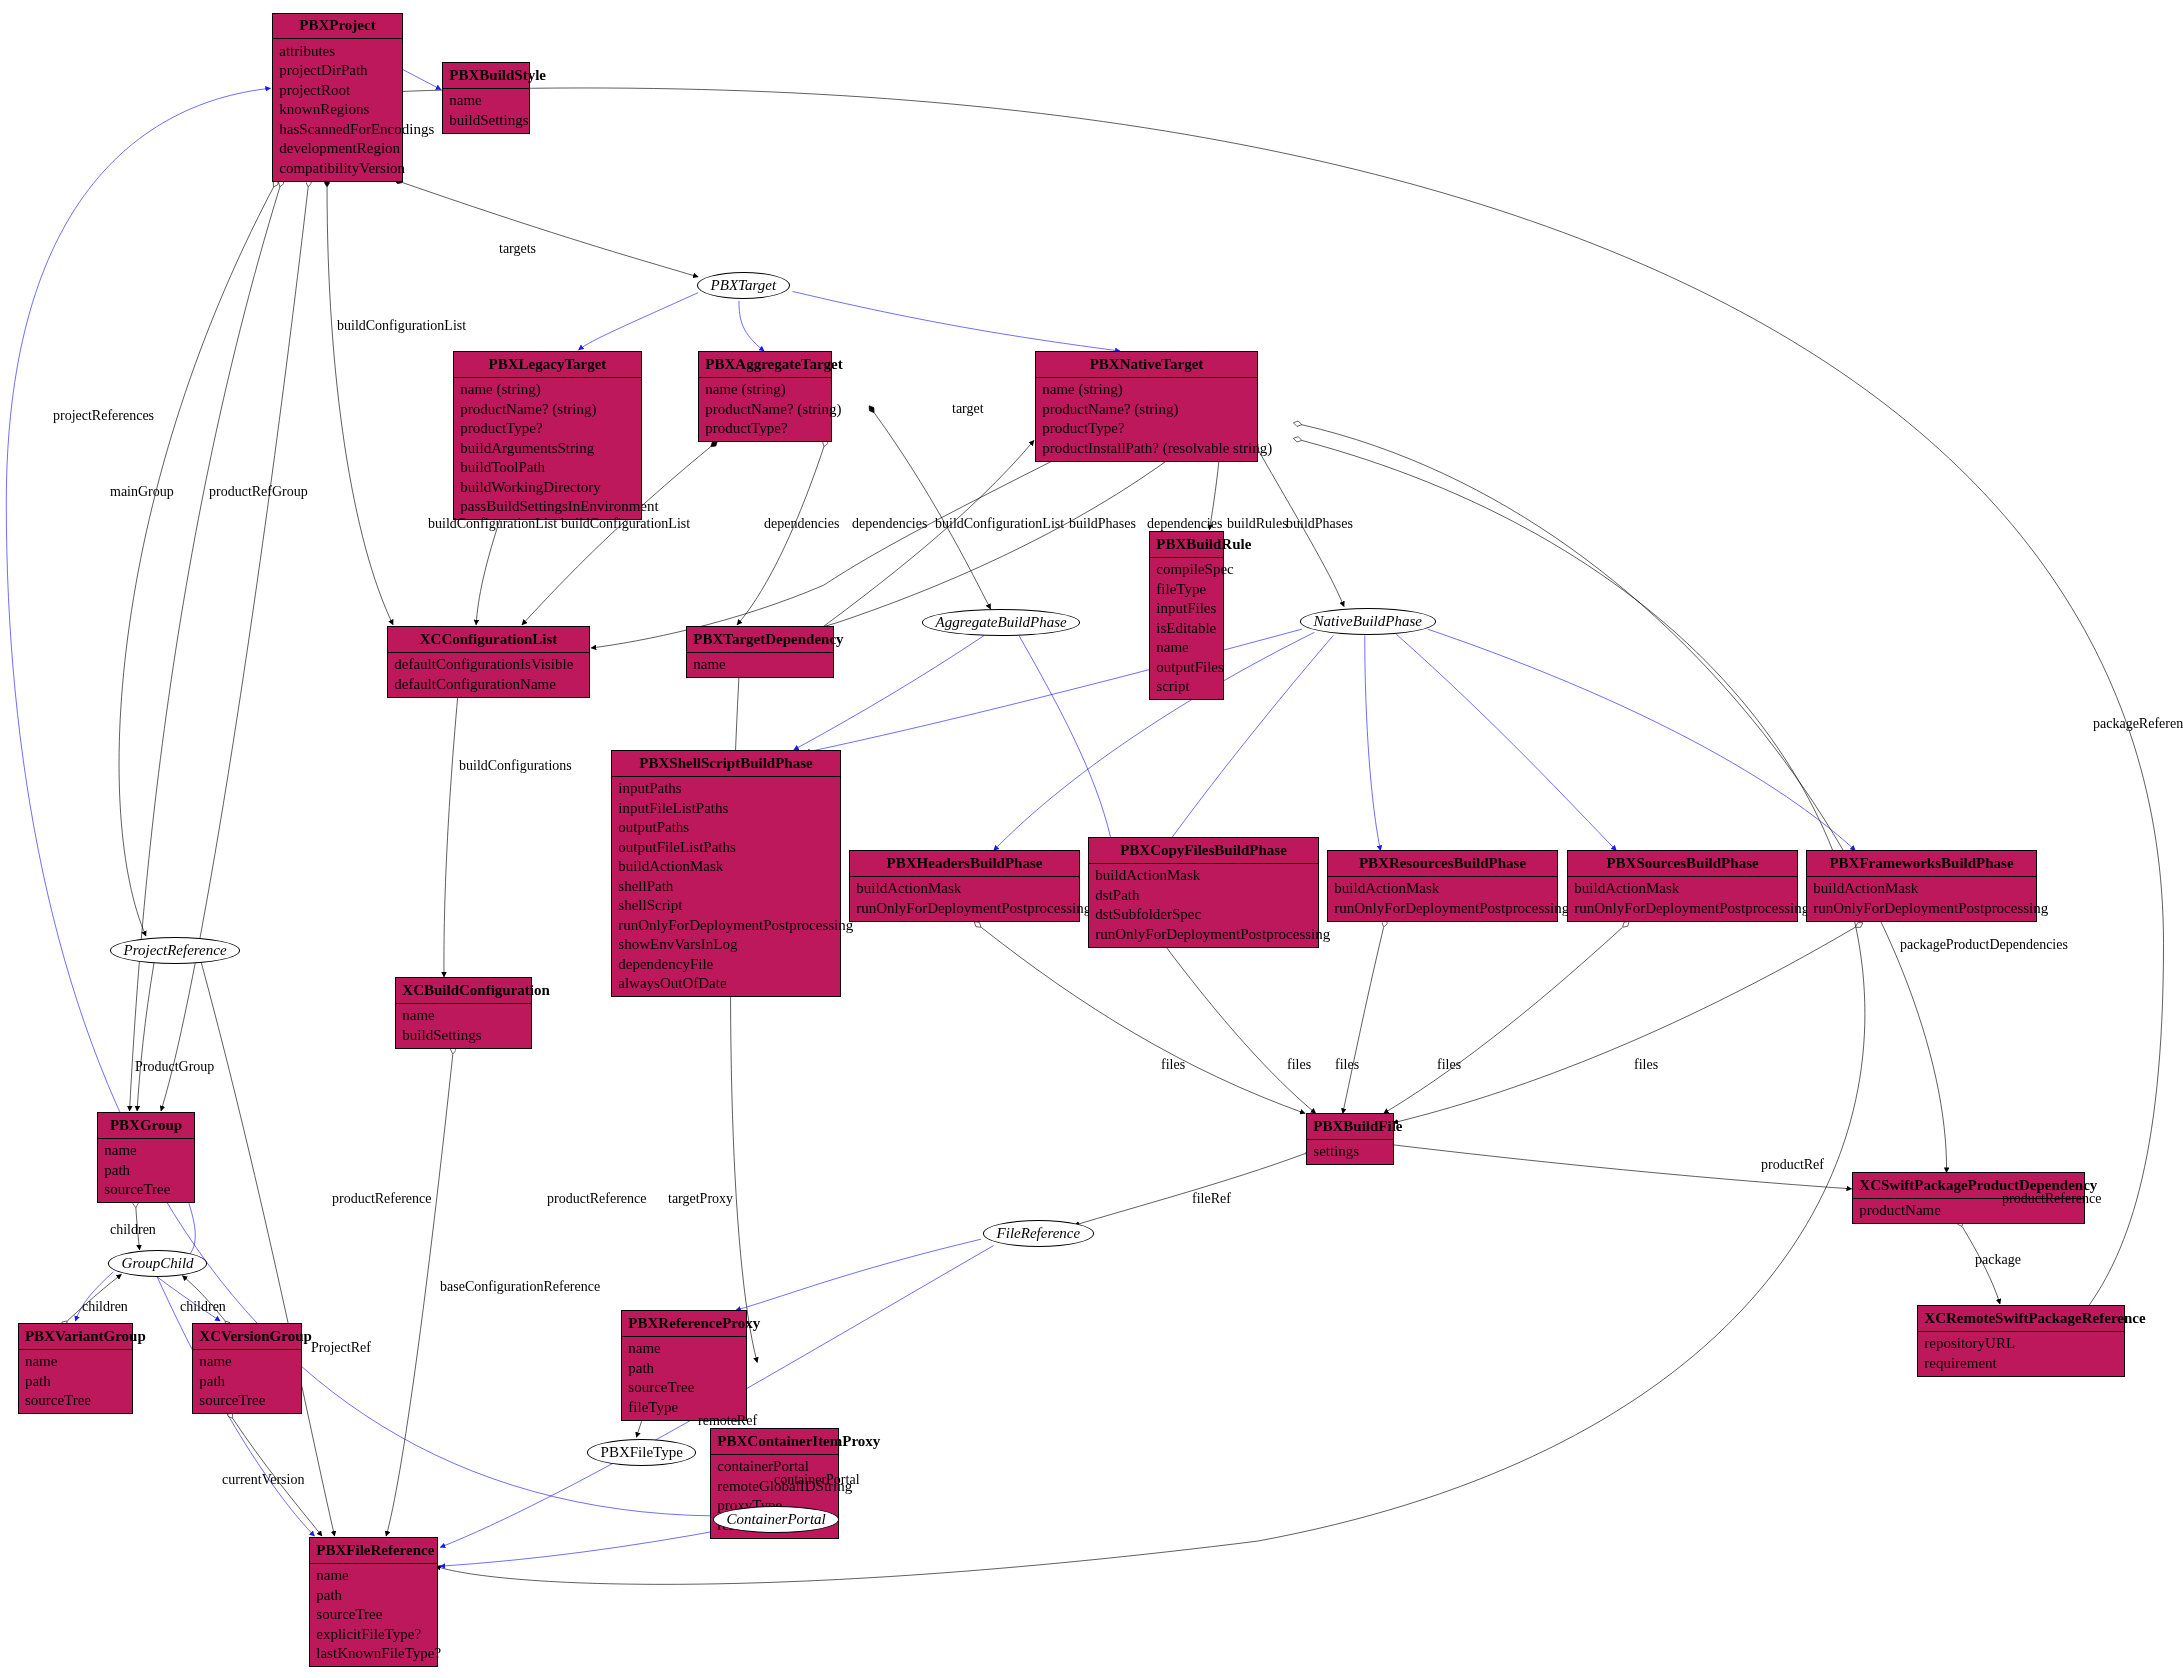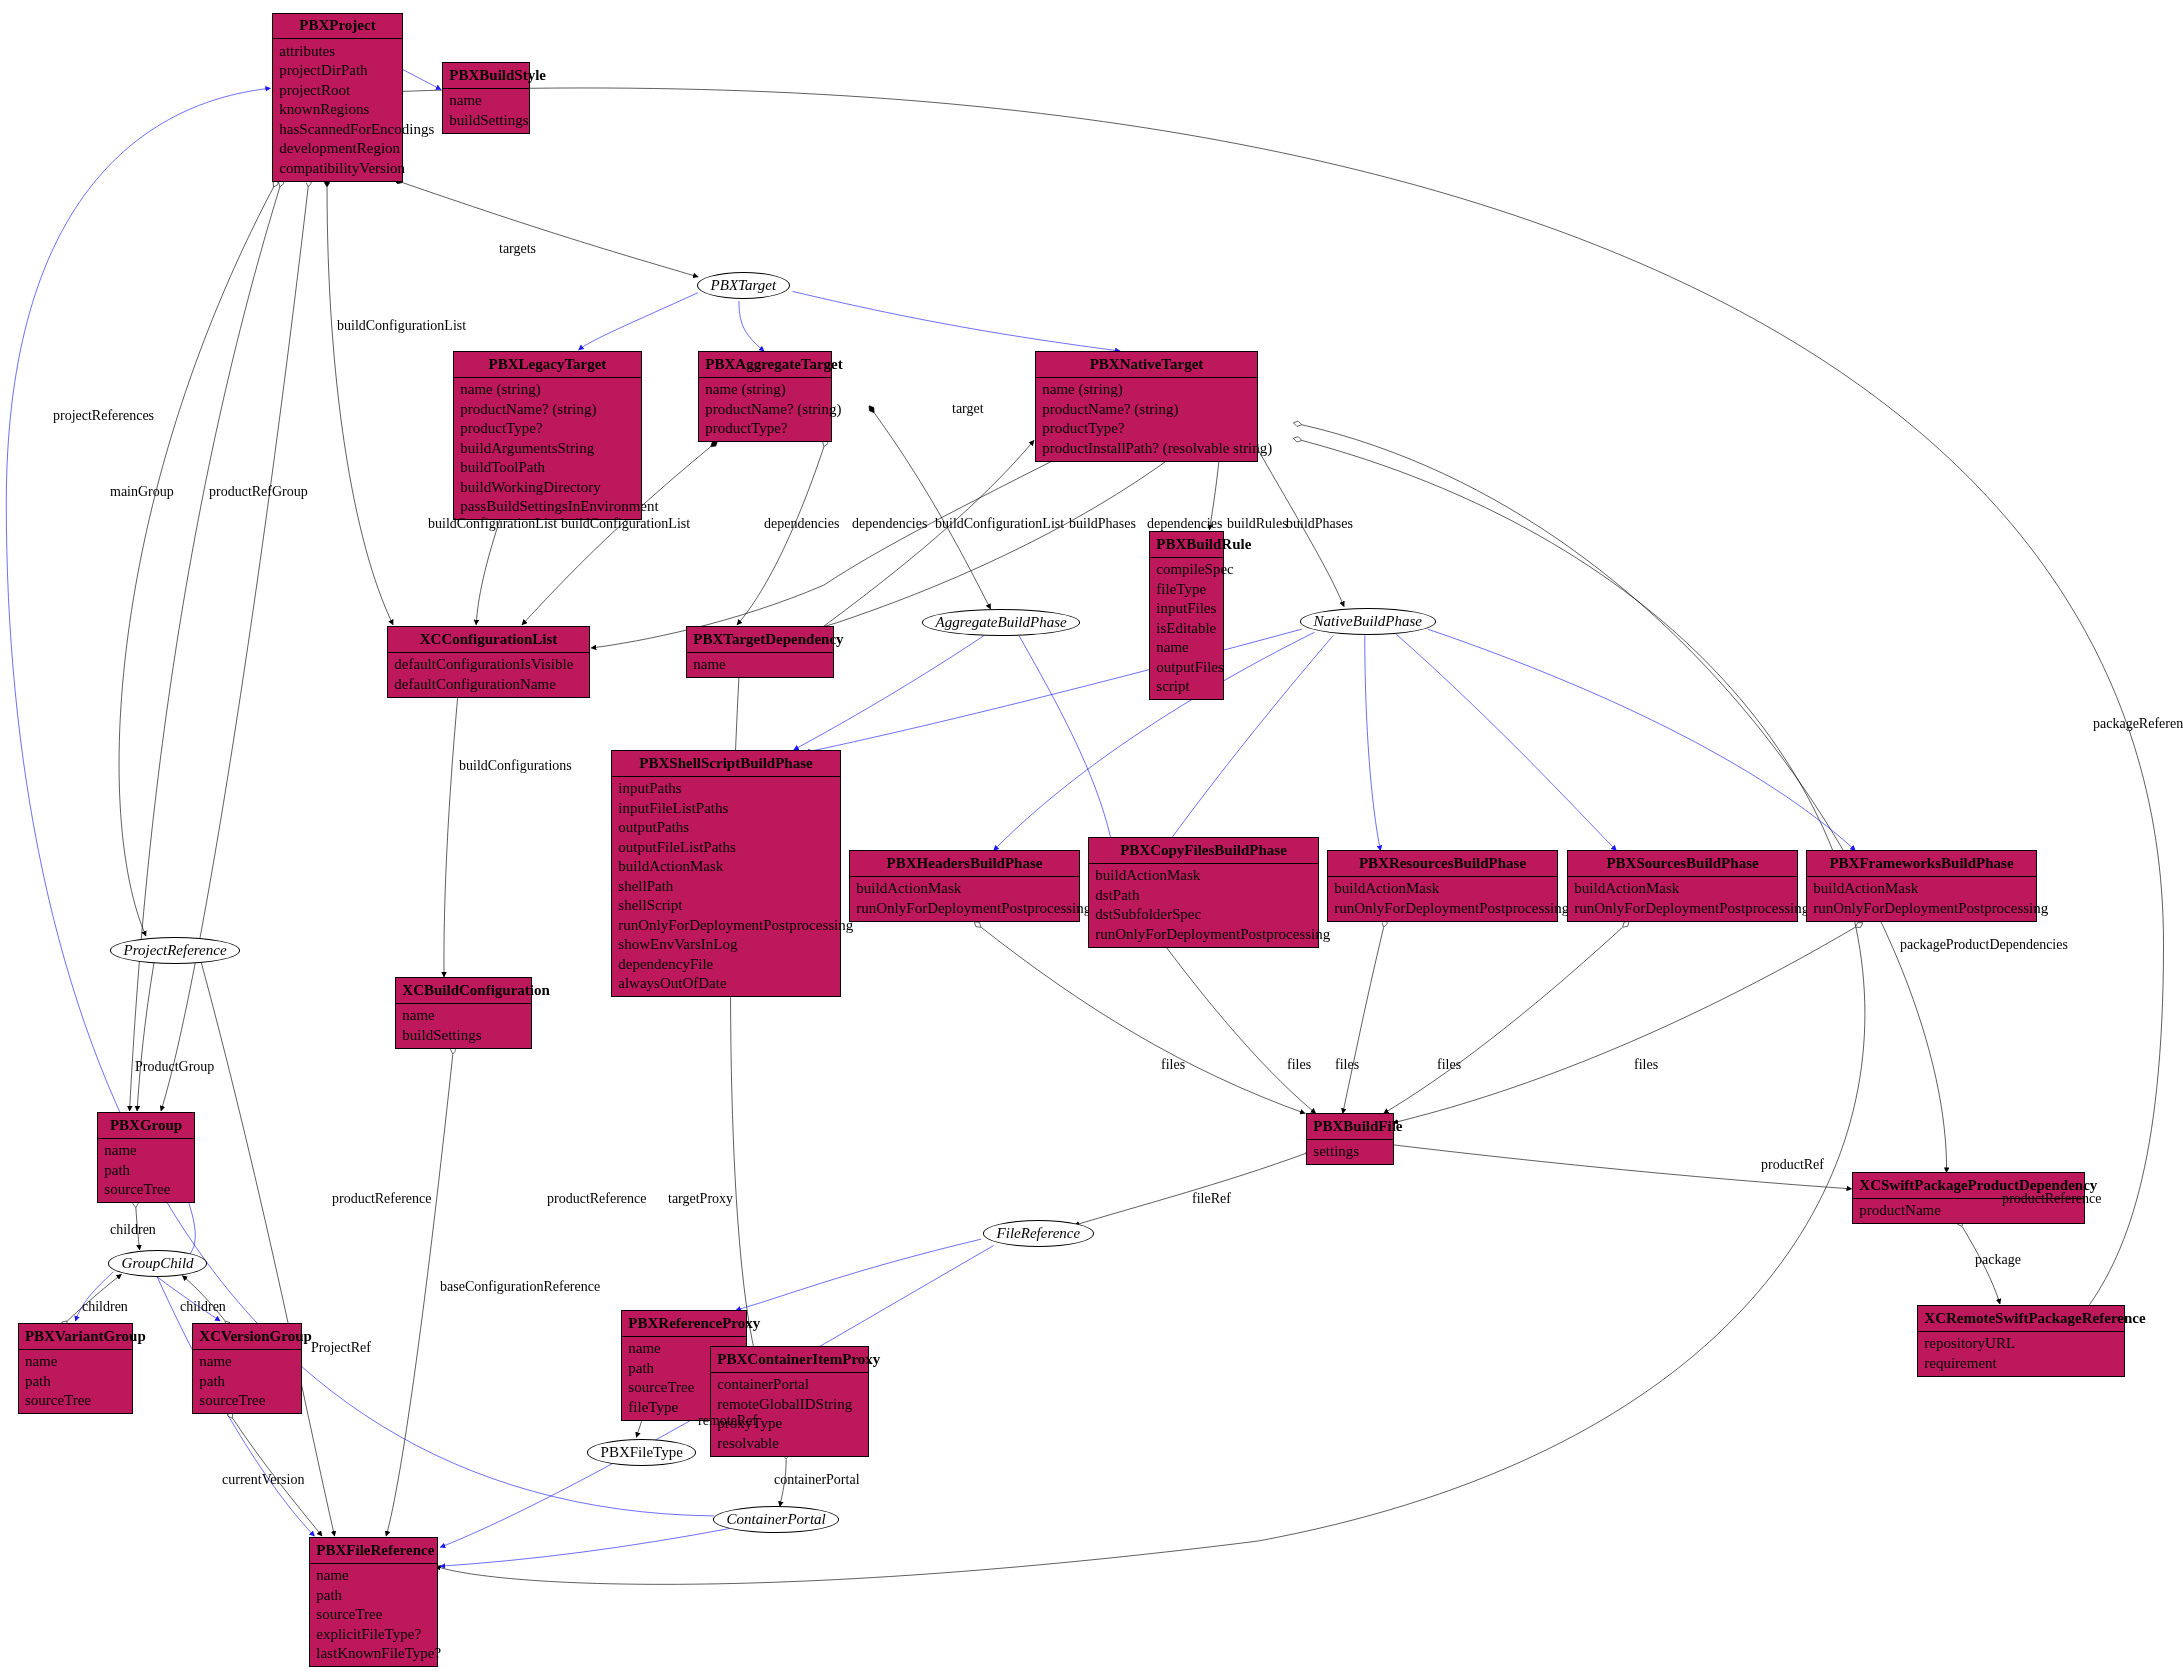--- a/index.html
+++ b/index.html
@@ -378,21 +378,21 @@
 <div class="node" style="left:621px;top:1310px;width:126px">
   <div class="title">PBXReferenceProxy</div>
   <div class="attrs">
       <div>name</div>
       <div>path</div>
       <div>sourceTree</div>
       <div>fileType</div>
     </div>
 </div>
 
-<div class="node" style="left:710px;top:1346px;width:159px">
+<div class="node" style="left:710px;top:1428px;width:129px">
   <div class="title">PBXContainerItemProxy</div>
   <div class="attrs">
       <div>containerPortal</div>
       <div>remoteGlobalIDString</div>
       <div>proxyType</div>
       <div>resolvable</div>
     </div>
 </div>
 
 <div class="node" style="left:309px;top:1537px;width:129px">

